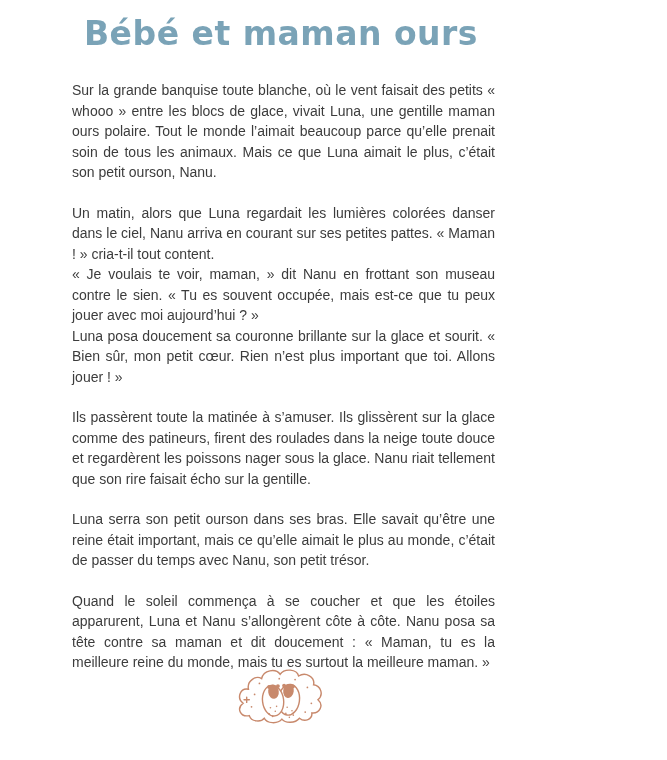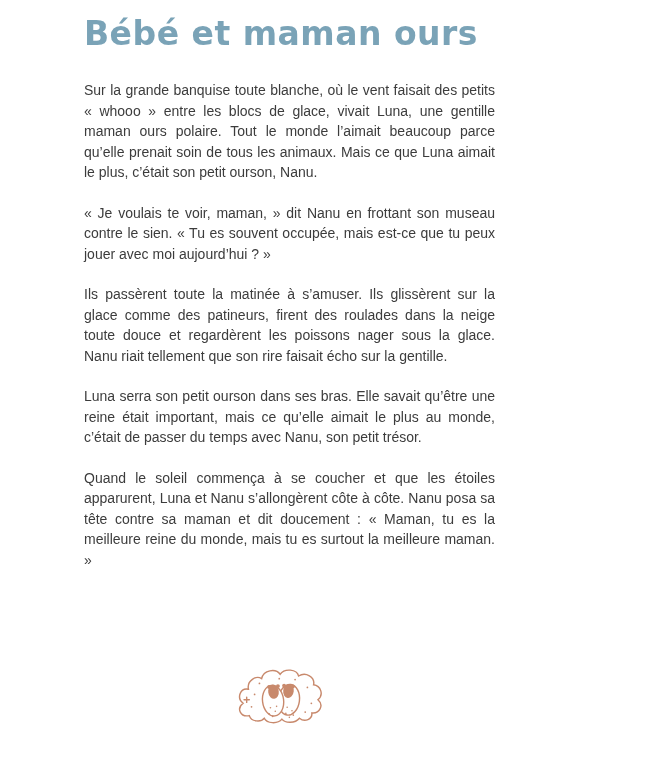--- a/index.html
+++ b/index.html
@@ -20,21 +20,21 @@
     letter-spacing: 0.5px;
     color: #7aa3b7;
   }
   .content {
     margin: 27px 67px 0 68px;
     text-align: justify;
     font-size: 14px;
     line-height: 20.5px;
     color: #3c3c3c;
   }
-  .block { margin: 0 0 20px 16px; }
+  .block { margin: 0 0 20px 4px; }
   .block p { margin: 0; }
   .footer {
     position: absolute;
     top: 668px;
     left: 0;
     right: 0;
     text-align: center;
   }
   .logo-icon { display: block; margin: 0 auto; }
   .brand-name {
@@ -50,21 +50,23 @@
 
 <div class="page">
 
   <h1 class="page-title">Bébé et maman ours</h1>
 
   <div class="content">
     <div class="block">
       <p>Sur la grande banquise toute blanche, où le vent faisait des petits « whooo » entre les blocs de glace, vivait Luna, une gentille maman ours polaire. Tout le monde l’aimait beaucoup parce qu’elle prenait soin de tous les animaux. Mais ce que Luna aimait le plus, c’était son petit ourson, Nanu.</p>
     </div>
     <div class="block">
+      <p>Un matin, alors que Luna regardait les lumières colorées danser dans le ciel, Nanu arriva en courant sur ses petites pattes. « Maman ! » cria-t-il tout content.</p>
       <p>« Je voulais te voir, maman, » dit Nanu en frottant son museau contre le sien. « Tu es souvent occupée, mais est-ce que tu peux jouer avec moi aujourd’hui ? »</p>
+      <p>Luna posa doucement sa couronne brillante sur la glace et sourit. « Bien sûr, mon petit cœur. Rien n’est plus important que toi. Allons jouer ! »</p>
     </div>
     <div class="block">
       <p>Ils passèrent toute la matinée à s’amuser. Ils glissèrent sur la glace comme des patineurs, firent des roulades dans la neige toute douce et regardèrent les poissons nager sous la glace. Nanu riait tellement que son rire faisait écho sur la gentille.</p>
     </div>
     <div class="block">
       <p>Luna serra son petit ourson dans ses bras. Elle savait qu’être une reine était important, mais ce qu’elle aimait le plus au monde, c’était de passer du temps avec Nanu, son petit trésor.</p>
     </div>
     <div class="block">
       <p>Quand le soleil commença à se coucher et que les étoiles apparurent, Luna et Nanu s’allongèrent côte à côte. Nanu posa sa tête contre sa maman et dit doucement : « Maman, tu es la meilleure reine du monde, mais tu es surtout la meilleure maman. »</p>
     </div>

